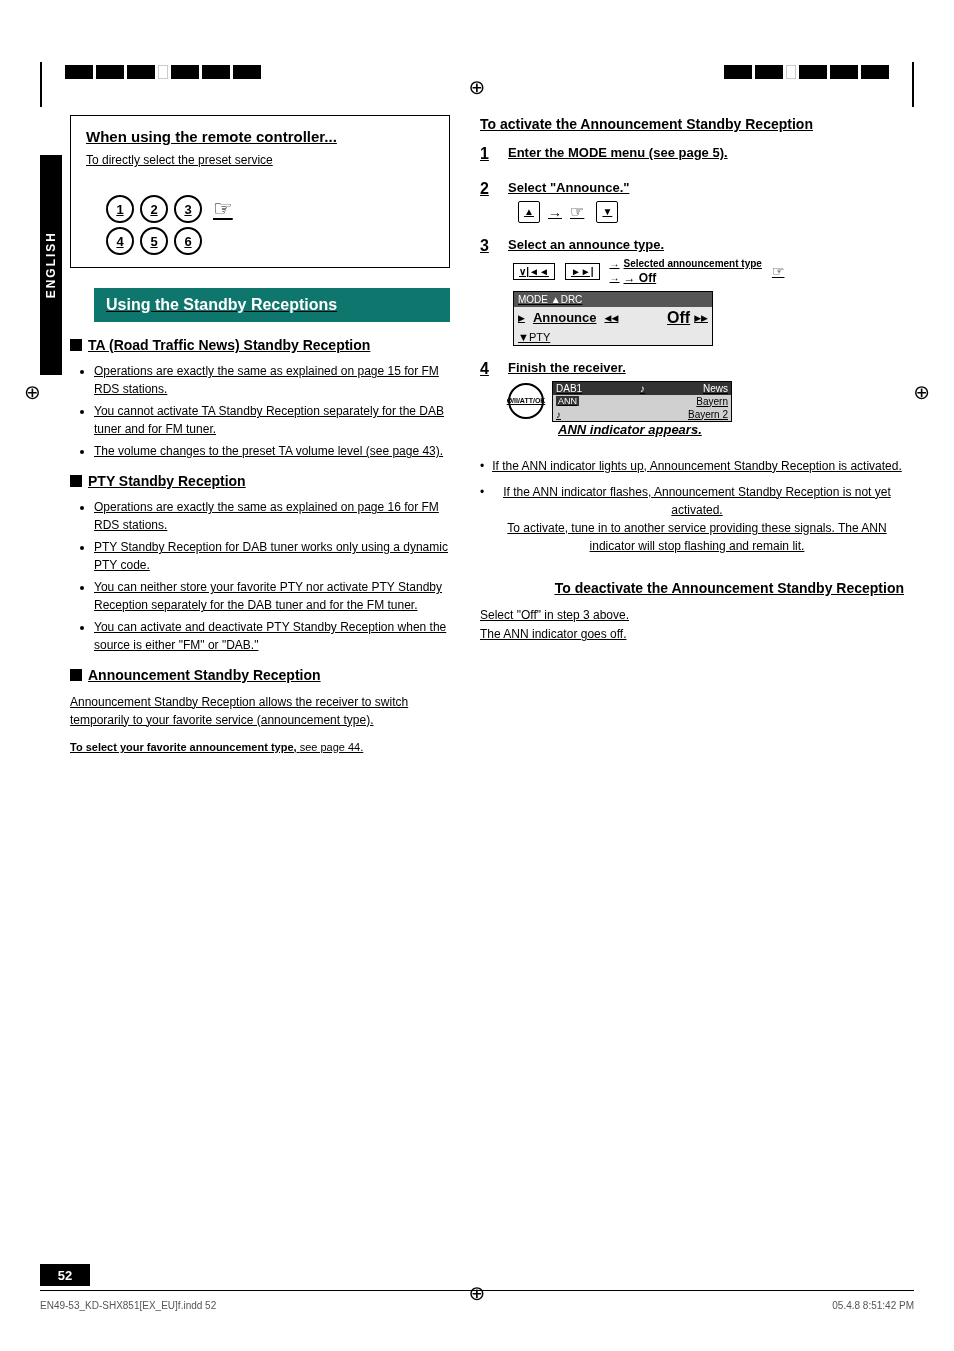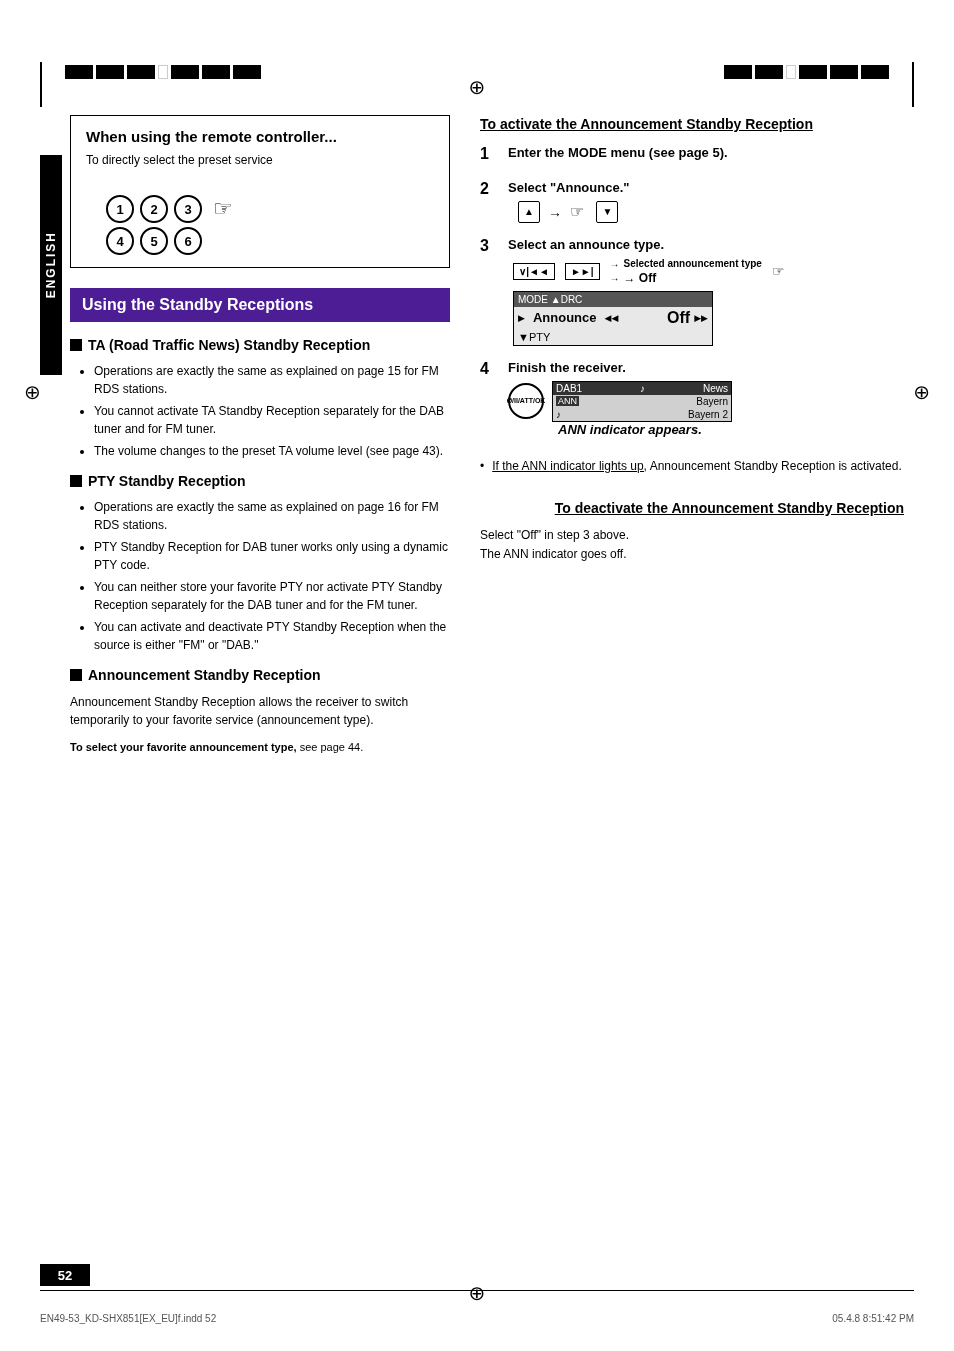--- a/index.html
+++ b/index.html
@@ -48,20 +48,21 @@
       left: 70px;
       right: 50px;
       bottom: 80px;
     }
 
     
     .columns {
       display: flex;
       gap: 30px;
       width: 100%;
+      text-decoration: underline;
     }
 
     .left-col {
       width: 380px;
       flex-shrink: 0;
     }
 
     .right-col {
       flex: 1;
     }
@@ -106,26 +107,27 @@
       font-weight: bold;
       font-size: 13px;
     }
     .hand-icon {
       font-size: 22px;
       margin-left: 5px;
     }
 
     
     .standby-box {
-      background: #4c1d95;
+      background: #0f766e;
       color: #fff;
       padding: 8px 12px;
       font-size: 16px;
       font-weight: bold;
       margin-bottom: 14px;
+      margin-left: 24px;
     }
 
     .section-title {
       display: flex;
       align-items: flex-start;
       gap: 6px;
       margin-bottom: 8px;
     }
     .black-square {
       width: 12px;
@@ -352,21 +354,21 @@
       display: flex;
       align-items: center;
       justify-content: center;
       font-size: 13px;
       font-weight: bold;
     }
 
     
     .footer-line {
       position: absolute;
-      bottom: 27px;
+      bottom: 40px;
       left: 40px;
       right: 40px;
       display: flex;
       justify-content: space-between;
       align-items: center;
       font-size: 10px;
       color: #555;
     }
     .header-vertical-left {
       position: absolute;
@@ -616,20 +618,25 @@
             </div>
           </div>
           <p class="ann-note">ANN indicator appears.</p>
         </div>
       </div>
 
       <div class="bullet-note">
         <span class="underline-text">If the ANN indicator lights up,</span>
         <span> Announcement Standby Reception is activated.</span>
       </div>
+      <div class="bullet-note">
+        <span class="underline-text">If the ANN indicator flashes,</span>
+        <span style="white-space:pre-line;"> Announcement Standby Reception is not yet activated.
+To activate, tune in to another service providing these signals. The ANN indicator will stop flashing and remain lit.</span>
+      </div>
 
       <div style="height:16px;"></div>
 
       <div class="deactivate-title">To deactivate the Announcement Standby Reception</div>
       <div class="deactivate-text" style="white-space:pre-line;">Select "Off" in step 3 above.
 The ANN indicator goes off.</div>
 
     </div>
   </div>
 </div>

